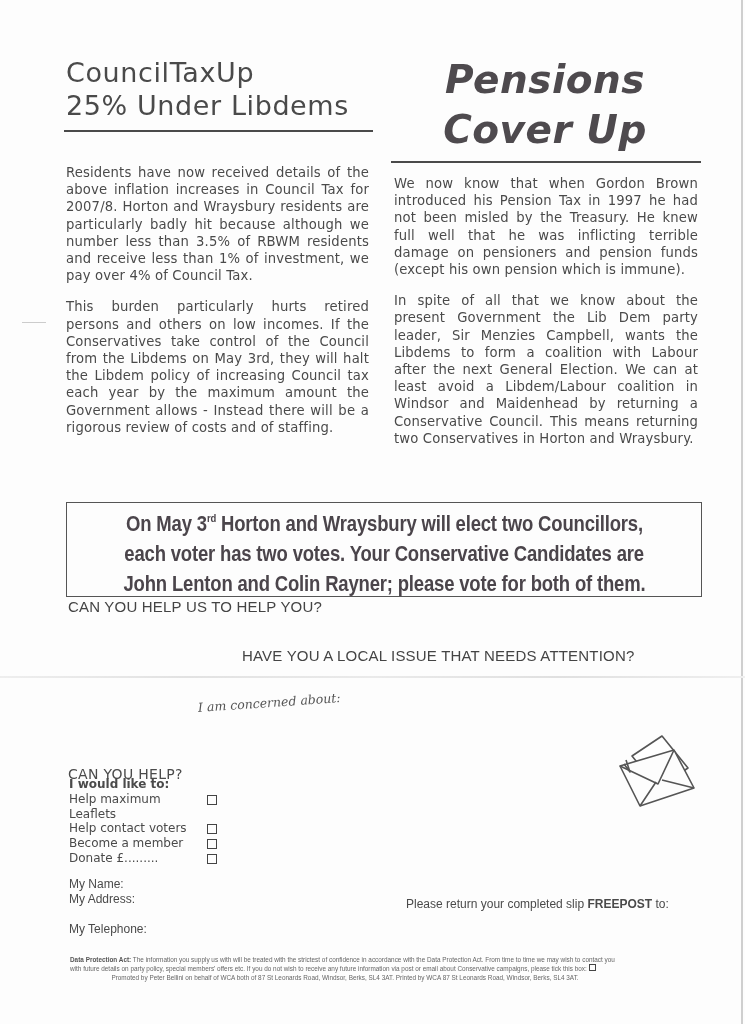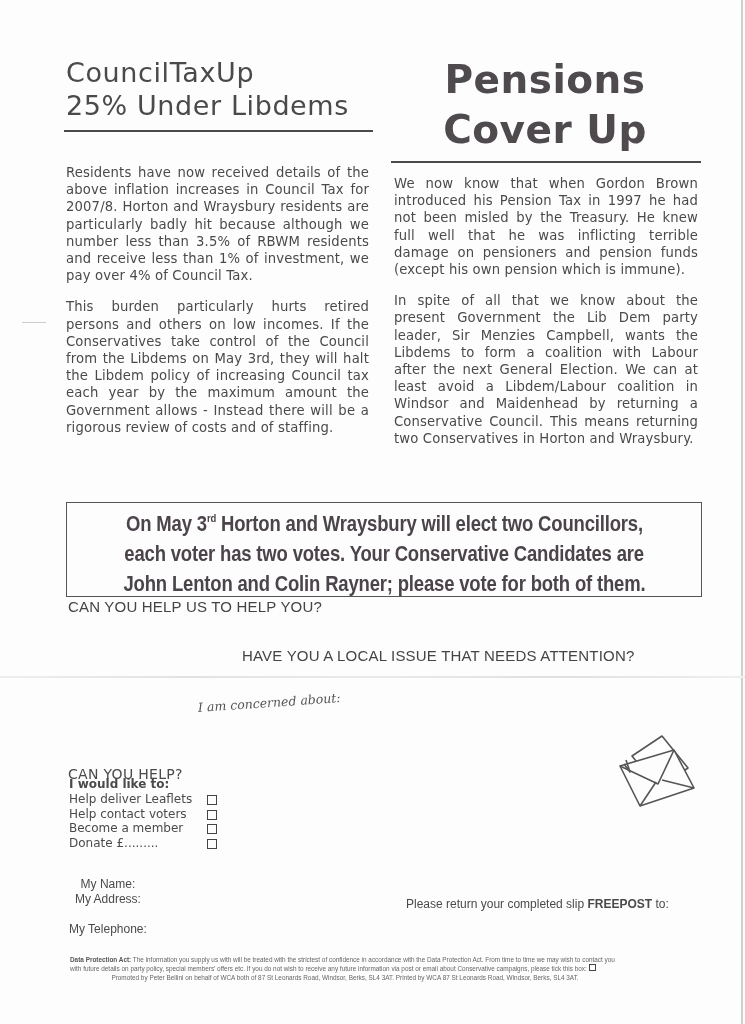--- a/index.html
+++ b/index.html
@@ -13,21 +13,21 @@
   }
   .col-text p { margin:0 0 14px 0; }
   .left-head {
     left:66px; top:56px; width:304px; font-size:27px; line-height:33px; color:#4a4a4a;
     letter-spacing:0.6px;
   }
   .left-head .l1 { display:flex; }
   .left-rule { left:64px; top:130px; width:309px; height:2px; background:#4a4a4a; }
   .right-head {
     left:392px; top:55px; width:306px; text-align:center; font-weight:bold; font-size:39px;
-    line-height:50px; color:#4e4a4e; letter-spacing:0.5px;
+    line-height:50px; color:#4e4a4e; letter-spacing:0.5px;font-style:italic;
   }
   .right-rule { left:391px; top:161px; width:310px; height:2px; background:#4a4a4a; }
   .left-body { left:66px; top:164px; width:303px; }
   .right-body { left:394px; top:175px; width:304px; }
   .box {
     left:66px; top:502px; width:636px; height:95px; border:1.5px solid #555; box-sizing:border-box;
     display:flex; flex-direction:column; align-items:center; justify-content:space-between;
   }
   .box-line {
     font-family:"Liberation Sans", sans-serif; font-weight:bold; font-size:21.5px; line-height:30px;
@@ -40,21 +40,21 @@
   .concern {
     left:198px; top:700px; font-family:"DejaVu Serif", serif; font-style:italic; font-size:12.5px;
     color:#555; transform:rotate(-4deg); transform-origin:left center;
   }
   .help-title { left:68px; top:750px; font-size:14px; color:#4a4a4a; font-family:"DejaVu Sans", sans-serif; letter-spacing:0.3px;margin-top:16px; }
   .help-list { left:69px; top:777px; font-size:12px; line-height:14.8px; color:#4a4a4a; }
   .help-list .bold { font-weight:bold; }
   .help-row { display:flex; }
   .help-row .lbl { width:138px; }
   .chk { display:inline-block; width:8px; height:8px; border:1px solid #444; margin-top:3px; }
-  .fields { left:69px; top:877px; font-size:12px; line-height:14.5px; color:#4a4a4a; font-family:"Liberation Sans", sans-serif;text-align:center; }
+  .fields { left:69px; top:877px; font-size:12px; line-height:14.5px; color:#4a4a4a; font-family:"Liberation Sans", sans-serif; }
   .return { left:406px; top:897px; font-size:12px; color:#4a4a4a; font-family:"Liberation Sans", sans-serif; }
   .return b { font-weight:bold; }
   .fine {
     left:70px; top:956px; width:640px; font-family:"Liberation Sans", sans-serif; font-size:6.4px;
     line-height:8.3px; color:#666;
   }
   .fine .c { text-align:center; padding-right:90px; }
   .fine b { color:#555; }
   .env { left:612px; top:728px; width:92px; height:90px; }
   .dash-left { left:22px; top:322px; width:24px; height:1px; background:#ccc; }
@@ -101,21 +101,21 @@
 <div class="abs q1">CAN YOU HELP US TO HELP YOU?</div>
 <div class="abs q2">HAVE YOU A LOCAL ISSUE THAT NEEDS ATTENTION?</div>
 <div class="abs tear"></div>
 
 <div class="abs concern">I am concerned about:</div>
 
 <div class="abs help-title">CAN YOU HELP?</div>
 <div class="abs help-list">
   <div class="bold">I would like to:</div>
   <div class="help-row">
-    <span class="lbl">Help deliver Leaflets</span>
+    <span class="lbl">Help maximum Leaflets</span>
     <span class="chk"></span>
   </div>
   <div class="help-row">
     <span class="lbl">Help contact voters</span>
     <span class="chk"></span>
   </div>
   <div class="help-row">
     <span class="lbl">Become a member</span>
     <span class="chk"></span>
   </div>

